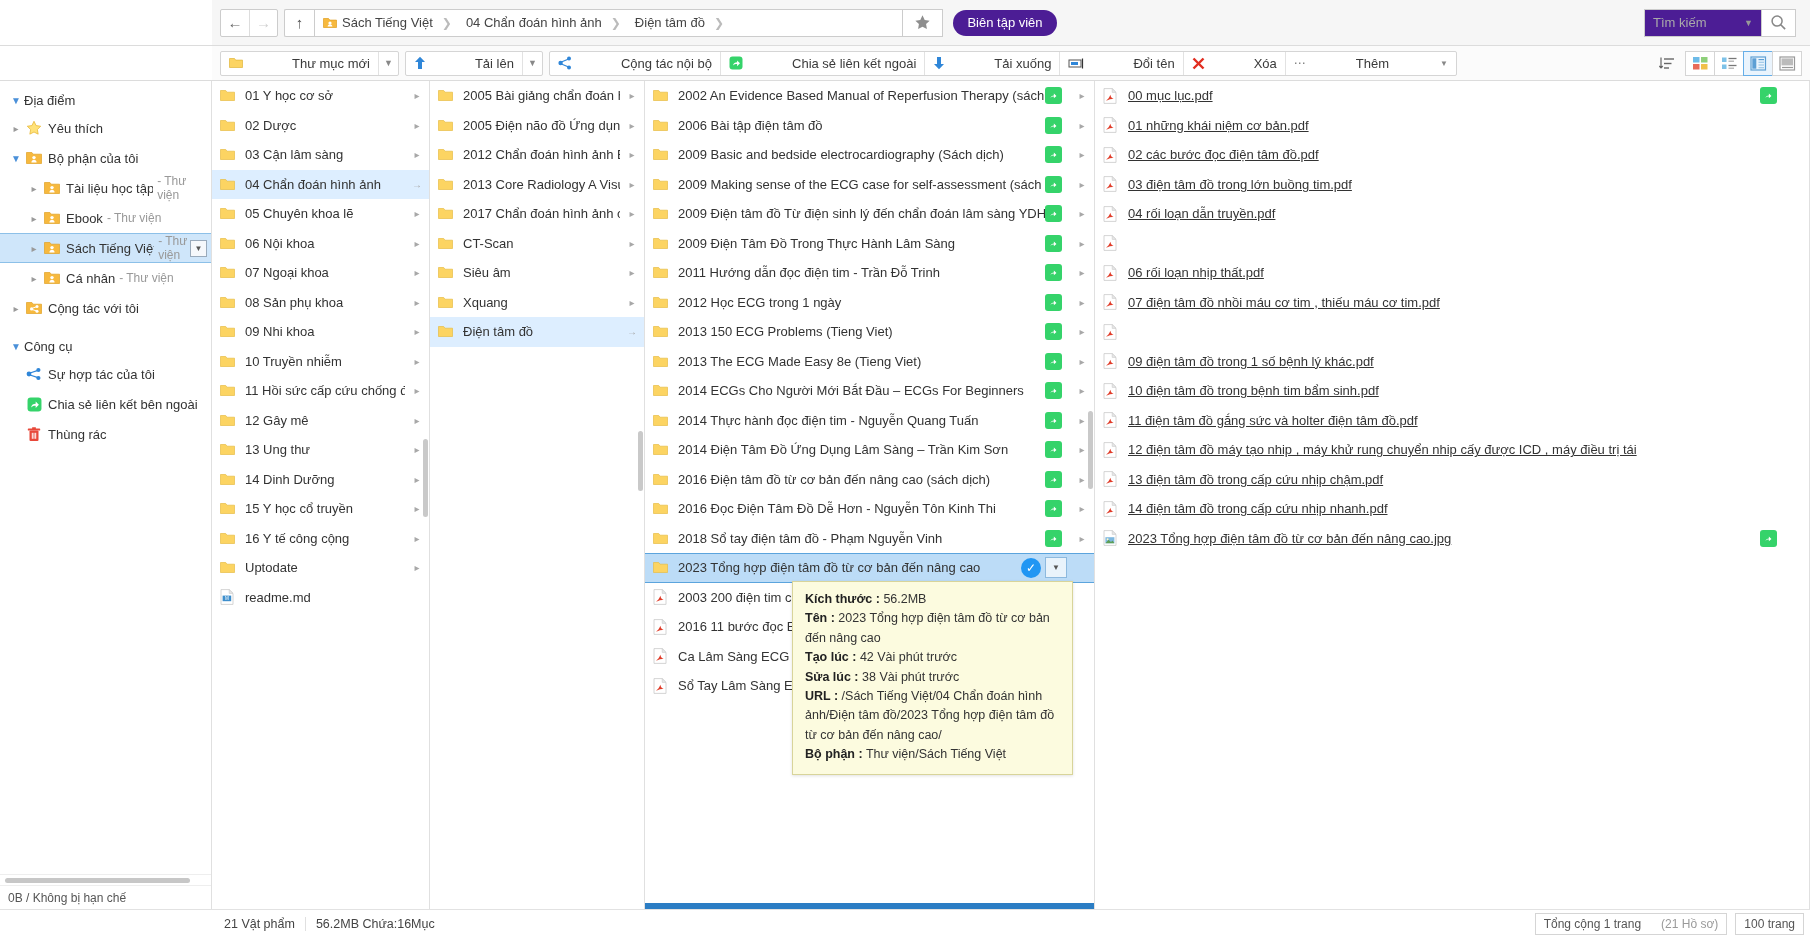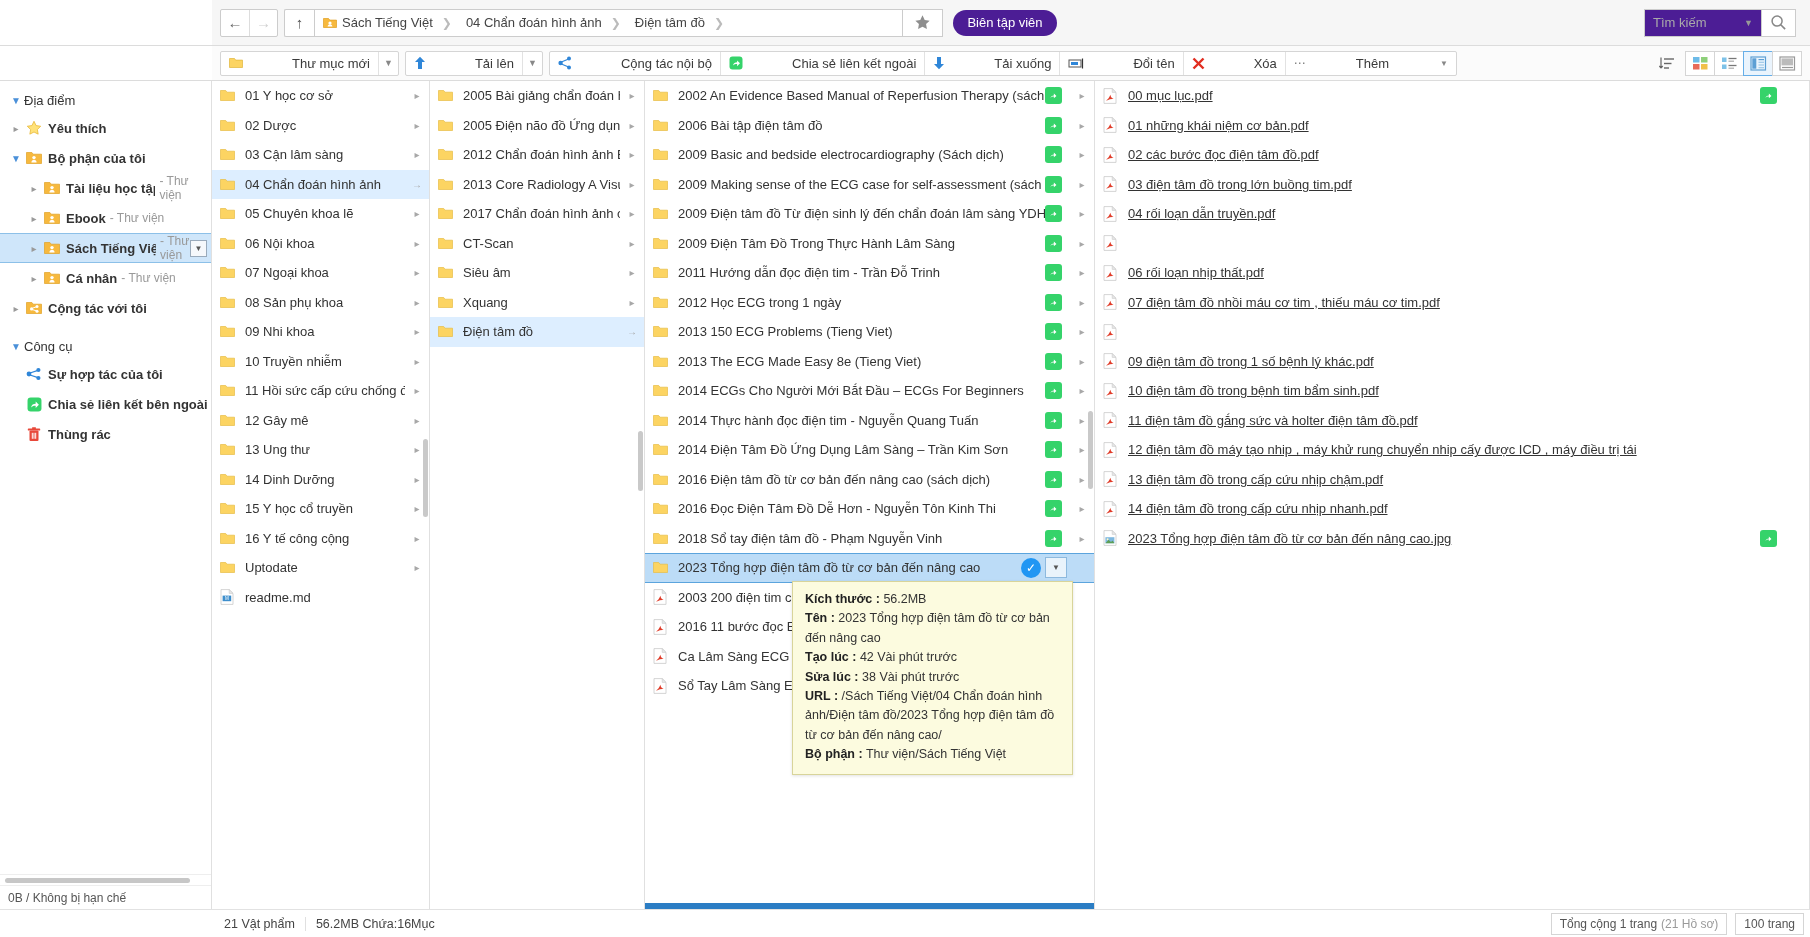--- a/index.html
+++ b/index.html
@@ -93,21 +93,21 @@
   .side-scroll { flex: 1; overflow: hidden; padding-top: 6px; }
   .side-group-head { display: flex; align-items: center; height: 26px; padding-left: 8px;
                      font-size: 13px; color: #333; cursor: pointer; }
   .side-row { display: flex; align-items: center; height: 30px; font-size: 13px;
               color: #333; cursor: pointer; position: relative; }
   .side-row.selected { background: #cfe6fa; border-top:1px solid #8cc0e8; border-bottom:1px solid #8cc0e8; }
   .chev { width: 16px; flex: 0 0 16px; display:flex; align-items:center; justify-content:center;
           color: #9a9a9a; font-size: 10px; }
   .chev.open { color: #4a90d9; }
   .side-ico { width: 20px; flex: 0 0 20px; display:flex; align-items:center; justify-content:center; margin-right: 4px; }
-  .side-label { white-space: nowrap; overflow: hidden; font-weight: bold; }
+  .side-label { white-space: nowrap; overflow: hidden; }
   .side-sub { color: #999; font-size: 12px; margin-left: 4px; }
   .side-caret-box { position:absolute; right: 4px; top: 6px; width: 17px; height: 17px;
                     border: 1px solid #9ab; background: #f5f8fb; display:flex; align-items:center;
                     justify-content:center; font-size: 8px; color:#555; cursor:pointer; }
   .side-hscroll { height: 11px; border-top: 1px solid #eee; position: relative; }
   .side-hscroll .thumb { position:absolute; left: 5px; top: 3px; width: 185px; height: 5px;
                          background: #c7c7c7; border-radius: 3px; }
   .side-status { height: 24px; display:flex; align-items:center; padding-left: 8px;
                  font-size: 12px; color: #555; border-top:1px solid #eee;}
 
@@ -149,21 +149,21 @@
   
   .bottombar { height: 28px; flex: 0 0 28px; display: flex; align-items: center;
                border-top: 1px solid #e2e2e2; background: #fff; font-size: 12.5px; color: #444; }
   .bb-left { width: 212px; flex: 0 0 212px; padding-left: 8px; color:#444; }
   .bb-counts { display: flex; align-items: center; padding-left: 12px; }
   .bb-counts .seg { padding-right: 10px; margin-right: 10px; border-right: 1px solid #e0e0e0; }
   .bb-counts .seg:last-child { border-right: none; }
   .bb-spacer { flex: 1; }
   .pagebox { border: 1px solid #d5d5d5; background:#fff; height: 22px; display:flex;
              align-items:center; padding: 0 8px; font-size: 12px; color:#555; margin-right: 8px; }
-  .pagebox .dim { color:#9a9a9a; margin-left: 4px; }
+  .pagebox .dim { color:#9a9a9a; margin-left: 20px; }
   .perpage { border: 1px solid #d5d5d5; background:#fff; height: 22px; display:flex;
              align-items:center; padding: 0 8px; font-size: 12px; color:#555; margin-right: 6px; }
 
   
   .blue-strip { position: absolute; left: 0; right: 0; bottom: 0; height: 6px; background: #2b7dc4; }
 </style>
 </head>
 <body>
 
 <div class="app">

